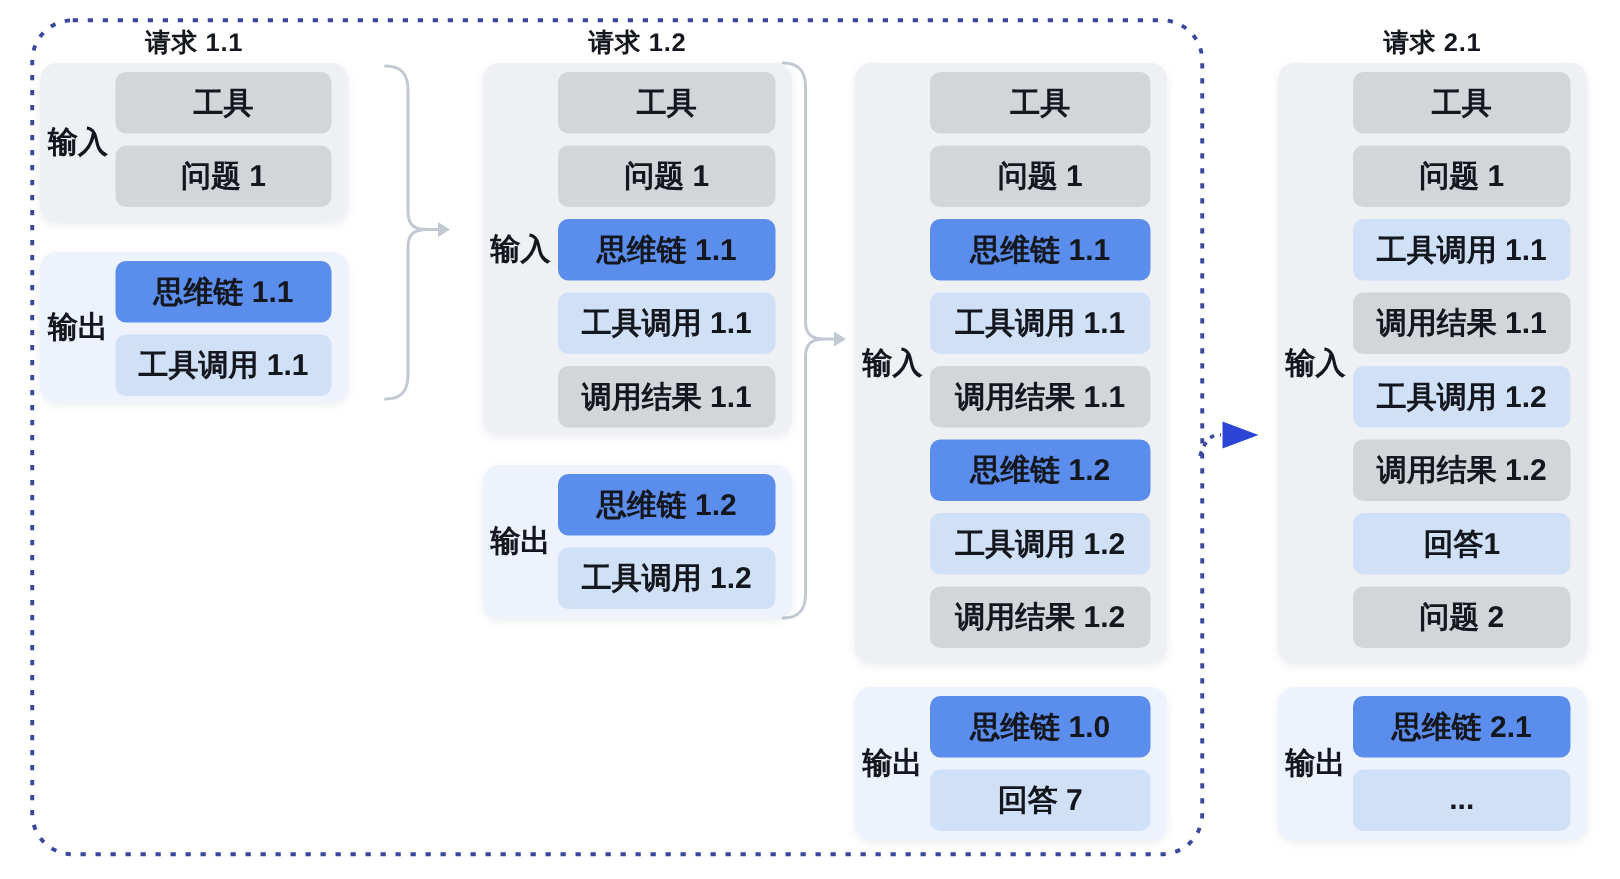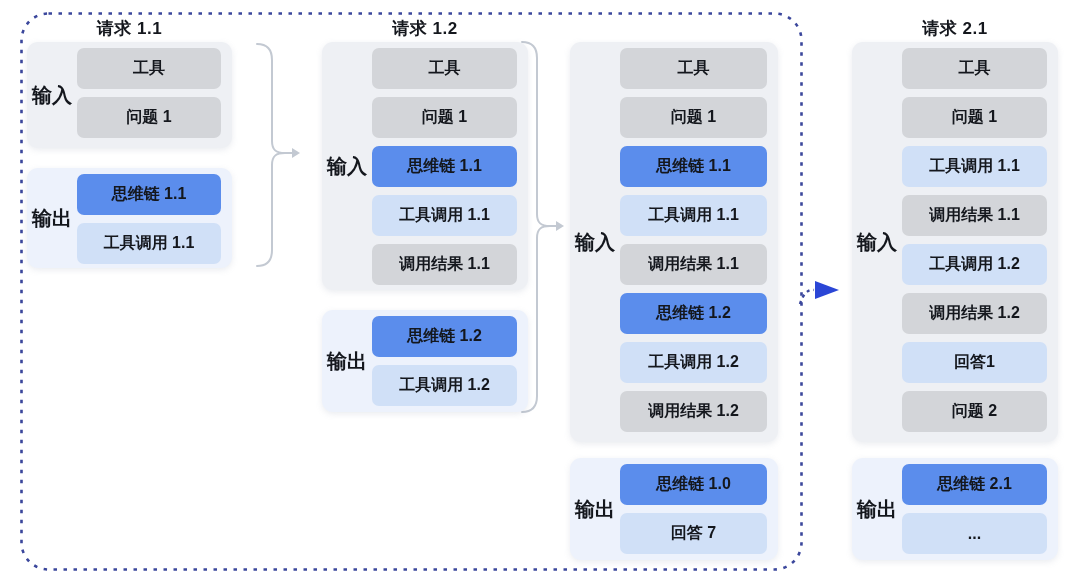--- a/index.html
+++ b/index.html
@@ -19,21 +19,21 @@
     box-shadow:0 2px 6px rgba(140,150,170,.18);
   }
   .group.input{background:var(--input-container,#eef0f4);}
   .group.output{background:var(--output-container,#edf2fc);}
   .grouplabel{
     position:absolute;left:0;top:50%;transform:translateY(-50%);width:50px;
     text-align:center;font-size:20px;font-weight:700;color:#14171d;
   }
   .box{
     flex:0 0 41px;height:41px;border-radius:7px;display:flex;align-items:center;
-    justify-content:center;font-size:16px;font-weight:600;color:#14171d;
+    justify-content:center;font-size:20px;font-weight:600;color:#14171d;
   }
   .box.gray{background:var(--gray-box,#d3d5d9);}
   .box.blue{background:var(--blue-box,#5b8dec);}
   .box.lightblue{background:var(--light-blue-box,#d0e0f7);}
 
   .col-0{left:27px;width:205px;}
   .col-0 .input{top:42px;height:106px;}
   .col-0 .output{top:168px;height:100px;}
 
   .col-1{left:322px;width:206px;}

